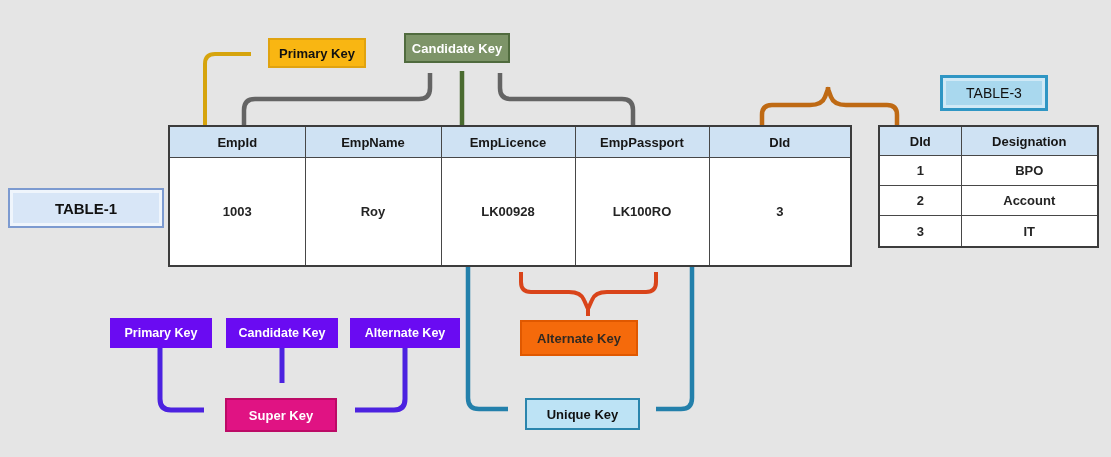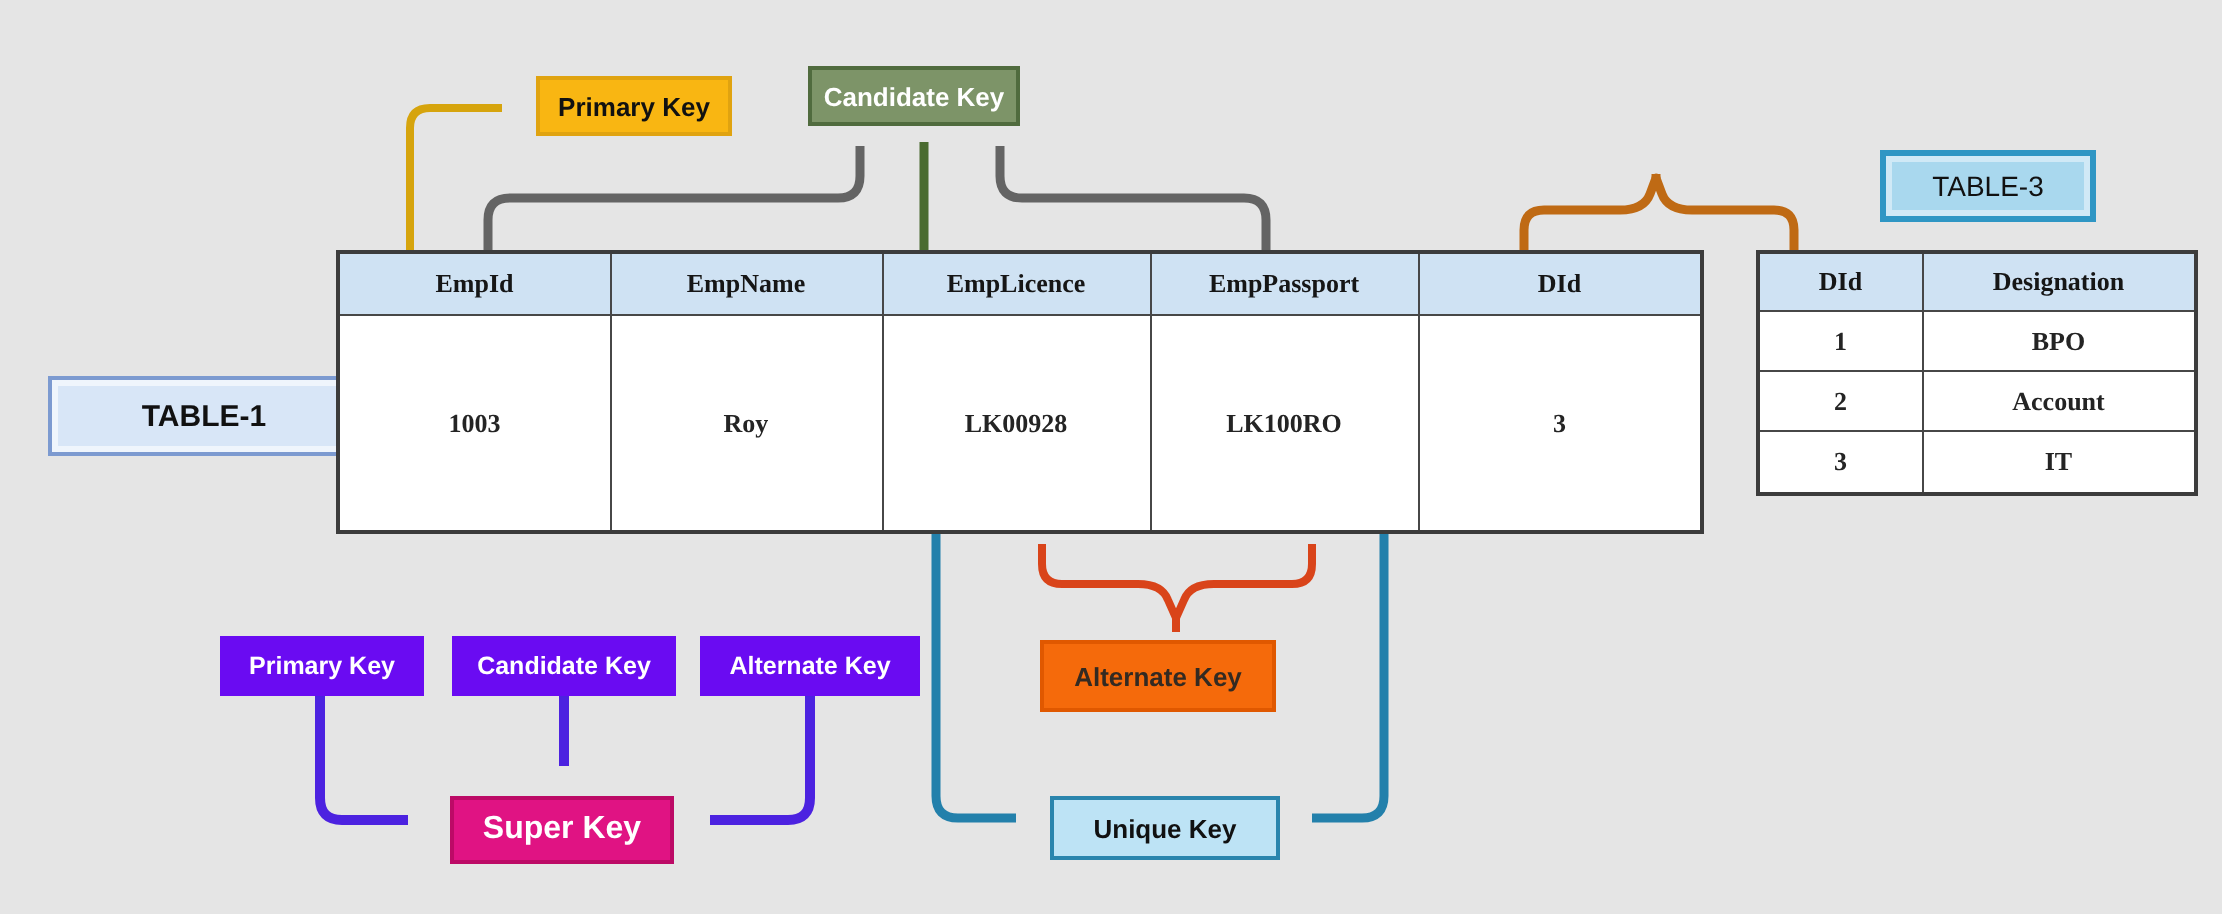--- a/index.html
+++ b/index.html
@@ -27,45 +27,45 @@
   .box{
     position:absolute;display:flex;align-items:center;justify-content:center;
     box-sizing:border-box;font-weight:bold;z-index:2;white-space:nowrap;
   }
   .pk-top{left:268px;top:38px;width:98px;height:30px;background:var(--primary-key-fill);
     border:2px solid var(--primary-key-border);color:#111;font-size:13px;}
   .ck-top{left:404px;top:33px;width:106px;height:30px;background:var(--candidate-key-fill);
     border:2px solid var(--candidate-key-border);color:#fff;font-size:13px;}
   .fk{left:768px;top:56px;width:118px;height:30px;background:var(--foreign-key-fill);
     border:2px solid var(--foreign-key-border);color:#111;font-size:13px;}
-  .t1-label{left:24px;top:188px;width:156px;height:40px;background:var(--table1-label-fill);
+  .t1-label{left:8px;top:188px;width:156px;height:40px;background:var(--table1-label-fill);
     border:2px solid var(--table1-label-border);box-shadow:inset 0 0 0 3px rgba(255,255,255,.6);
     color:#111;font-size:15px;}
   .t2-label{left:940px;top:75px;width:108px;height:36px;background:var(--table2-label-fill);
     border:3px solid var(--table2-label-border);box-shadow:inset 0 0 0 3px rgba(255,255,255,.45);
     color:#111;font-size:14px;font-weight:normal;}
   .purple{background:var(--purple-fill);color:#fff;font-size:12.5px;height:30px;top:318px;}
   .purple.pk{left:110px;width:102px;}
   .purple.ck{left:226px;width:112px;}
   .purple.ak{left:350px;width:110px;}
   .super{left:225px;top:398px;width:112px;height:34px;background:var(--super-key-fill);
-    border:2px solid var(--super-key-border);color:#fff;font-size:16px;}
+    border:2px solid var(--super-key-border);color:#fff;font-size:13px;}
   .alt-mid{left:520px;top:320px;width:118px;height:36px;background:var(--alt-key-fill);
     border:2px solid var(--alt-key-border);color:#332a22;font-size:13px;}
   .unique{left:525px;top:398px;width:115px;height:32px;background:var(--unique-key-fill);
     border:2px solid var(--unique-key-border);color:#111;font-size:13px;}
 
   .tablewrap{position:absolute;z-index:2;}
   .tw1{left:168px;top:125px;width:682px;height:142px;}
   .tw2{left:878px;top:125px;width:219px;height:123px;}
   table.dt{border-collapse:collapse;table-layout:fixed;width:100%;height:100%;
     border:2.5px solid #3c3c3c;background:#fff;}
   table.dt th,table.dt td{
     border:1.6px solid #474747;text-align:center;vertical-align:middle;padding:0;
-    font-family:Liberation Serif, serif;color:#161616;overflow:hidden;}
+    font-family:Liberation Sans, sans-serif;color:#161616;overflow:hidden;}
   table.dt th{background:var(--table-header-fill);font-size:13px;font-weight:bold;}
   table.dt td{font-size:13px;font-weight:bold;color:#242424;}
   .tw1 th{height:30px;}
   .tw2 th{height:28px;}
 </style>
 </head>
 <body>
 
 <div id="canvas">
 

